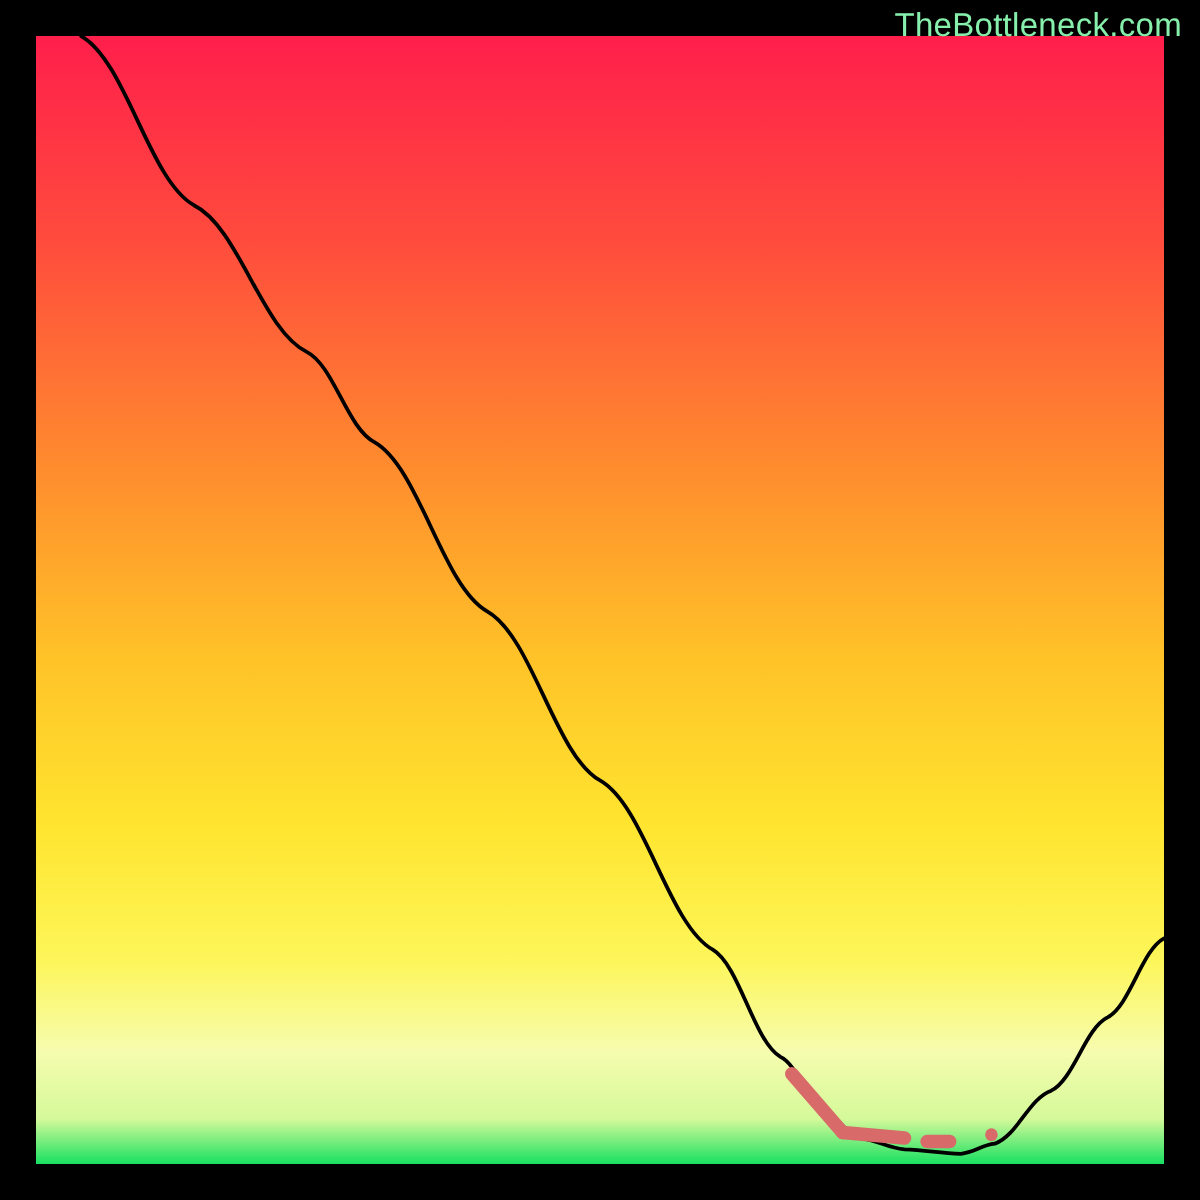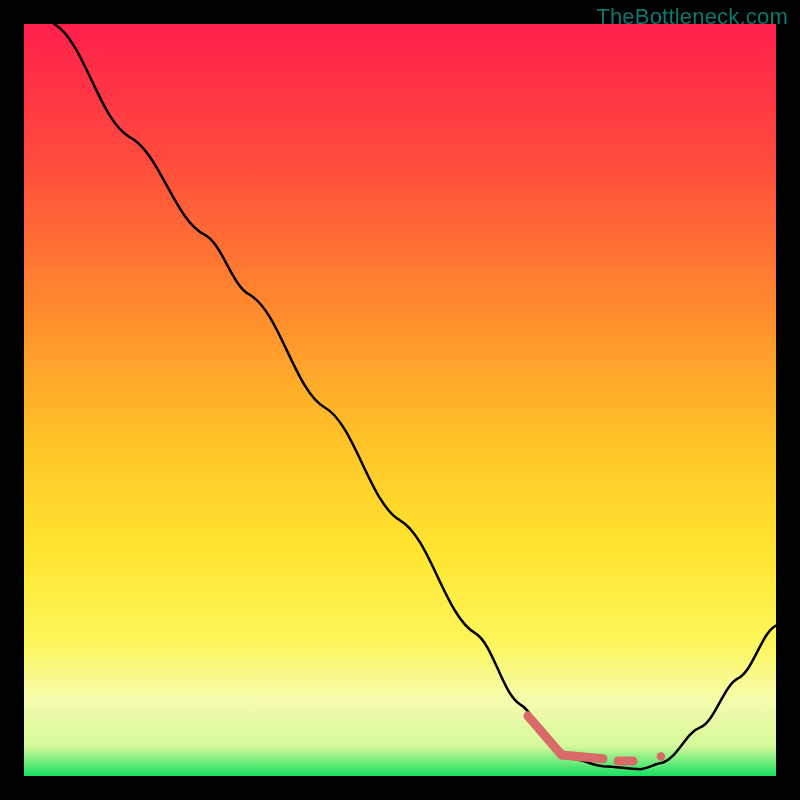--- a/index.html
+++ b/index.html
@@ -16,21 +16,21 @@
     left: 24px;
     top: 24px;
     width: 752px;
     height: 752px;
     background: #000;
   }
   .watermark {
     position: absolute;
     top: 4px;
     right: 12px;
-    color: #0f766e;
+    color: #86efac;
     font-size: 22px;
     font-weight: 500;
     letter-spacing: 0.2px;
     z-index: 5;
   }
   svg {
     display: block;
   }
 </style>
 </head>

